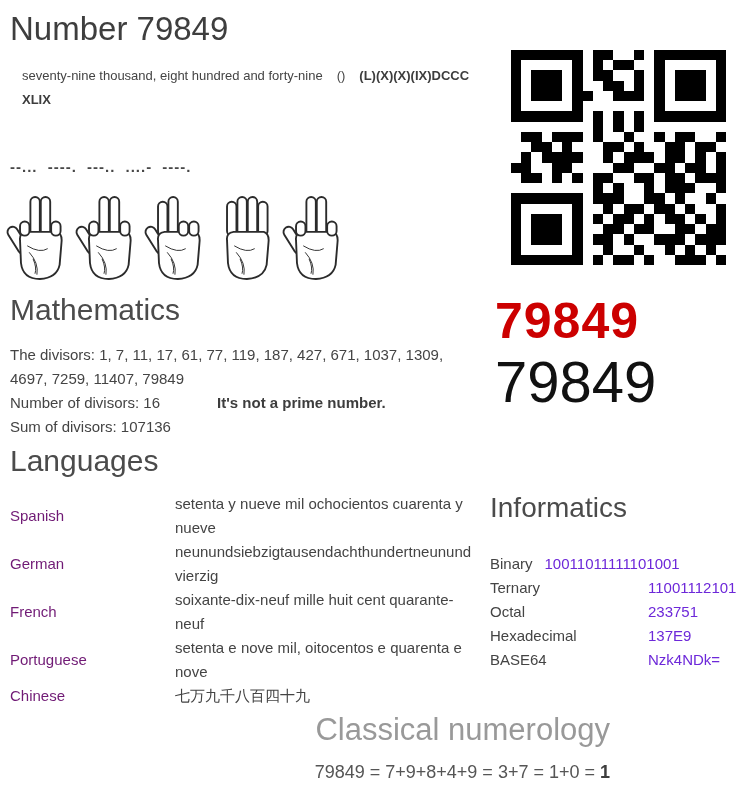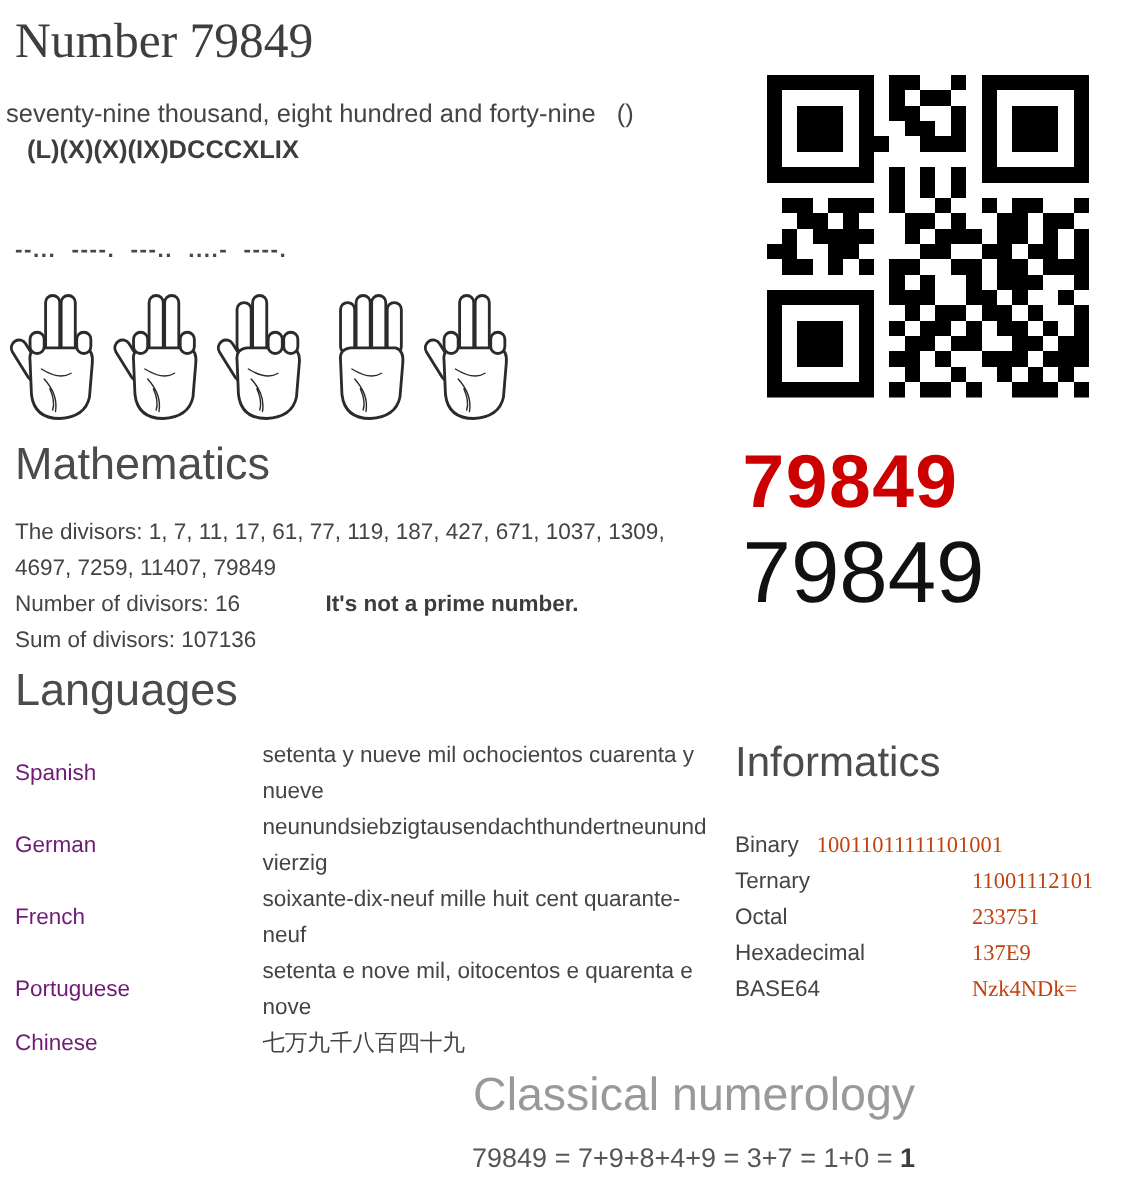--- a/index.html
+++ b/index.html
@@ -1,24 +1,24 @@
 <!DOCTYPE html>
 <html><head>
 <meta charset="utf-8">
 <style>
   html,body{margin:0;padding:0;background:#fff;}
   #page{position:relative;width:750px;height:800px;background:#ffffff;
         font-family:"Liberation Sans",sans-serif;color:#444;overflow:hidden;}
   .abs{position:absolute;}
 
   
-  #title{left:10px;top:10px;font-size:33px;color:#3e3e3e;font-family:Liberation Serif, serif;}
-
-  
-  #wordform{left:4px;top:64px;width:452px;font-size:17px;line-height:24px;color:#444;}
+  #title{left:10px;top:10px;font-size:33px;color:#3e3e3e;}
+
+  
+  #wordform{left:22px;top:64px;width:452px;font-size:13px;line-height:24px;color:#444;}
   #wordform .parens{margin-left:14px;}
   #wordform .roman{margin-left:14px;font-weight:700;color:#3d3d3d;word-break:break-all;}
 
   
   #morse{left:10px;top:158px;font-size:15px;font-weight:700;color:#474747;
          letter-spacing:1px;word-spacing:5px;}
 
   
   #hands{left:4px;top:192px;display:flex;gap:3px;}
   .hp{fill:#ffffff;stroke:#2b2b2b;stroke-width:2;stroke-linejoin:round;}
@@ -46,21 +46,21 @@
   .lang-label{width:165px;flex:0 0 165px;color:#701a75;}
   .lang-value{flex:1;color:#444;overflow-wrap:anywhere;}
 
   
   #informatics{left:490px;top:492px;width:252px;}
   #informatics .section-heading{font-size:28px;}
   #info-rows{margin-top:28px;}
   .info-row{display:flex;font-size:15px;line-height:24px;}
   .info-label{flex:0 0 158px;color:#444;}
   .info-row.inline .info-label{flex:0 0 auto;margin-right:12px;}
-  .info-value{color:#c2410c;white-space:nowrap;font-family:Liberation Serif, serif;}
+  .info-value{color:#6d28d9;white-space:nowrap;}
 
   
   #numerology{left:10px;top:712px;width:600px;text-align:right;}
   #numerology .section-heading{font-size:31px;color:#999;}
   #numerology .equation{margin-top:14px;font-size:18px;color:#555;}
   #numerology .equation b{color:#3d3d3d;}
 </style>
 </head>
 <body>
 

